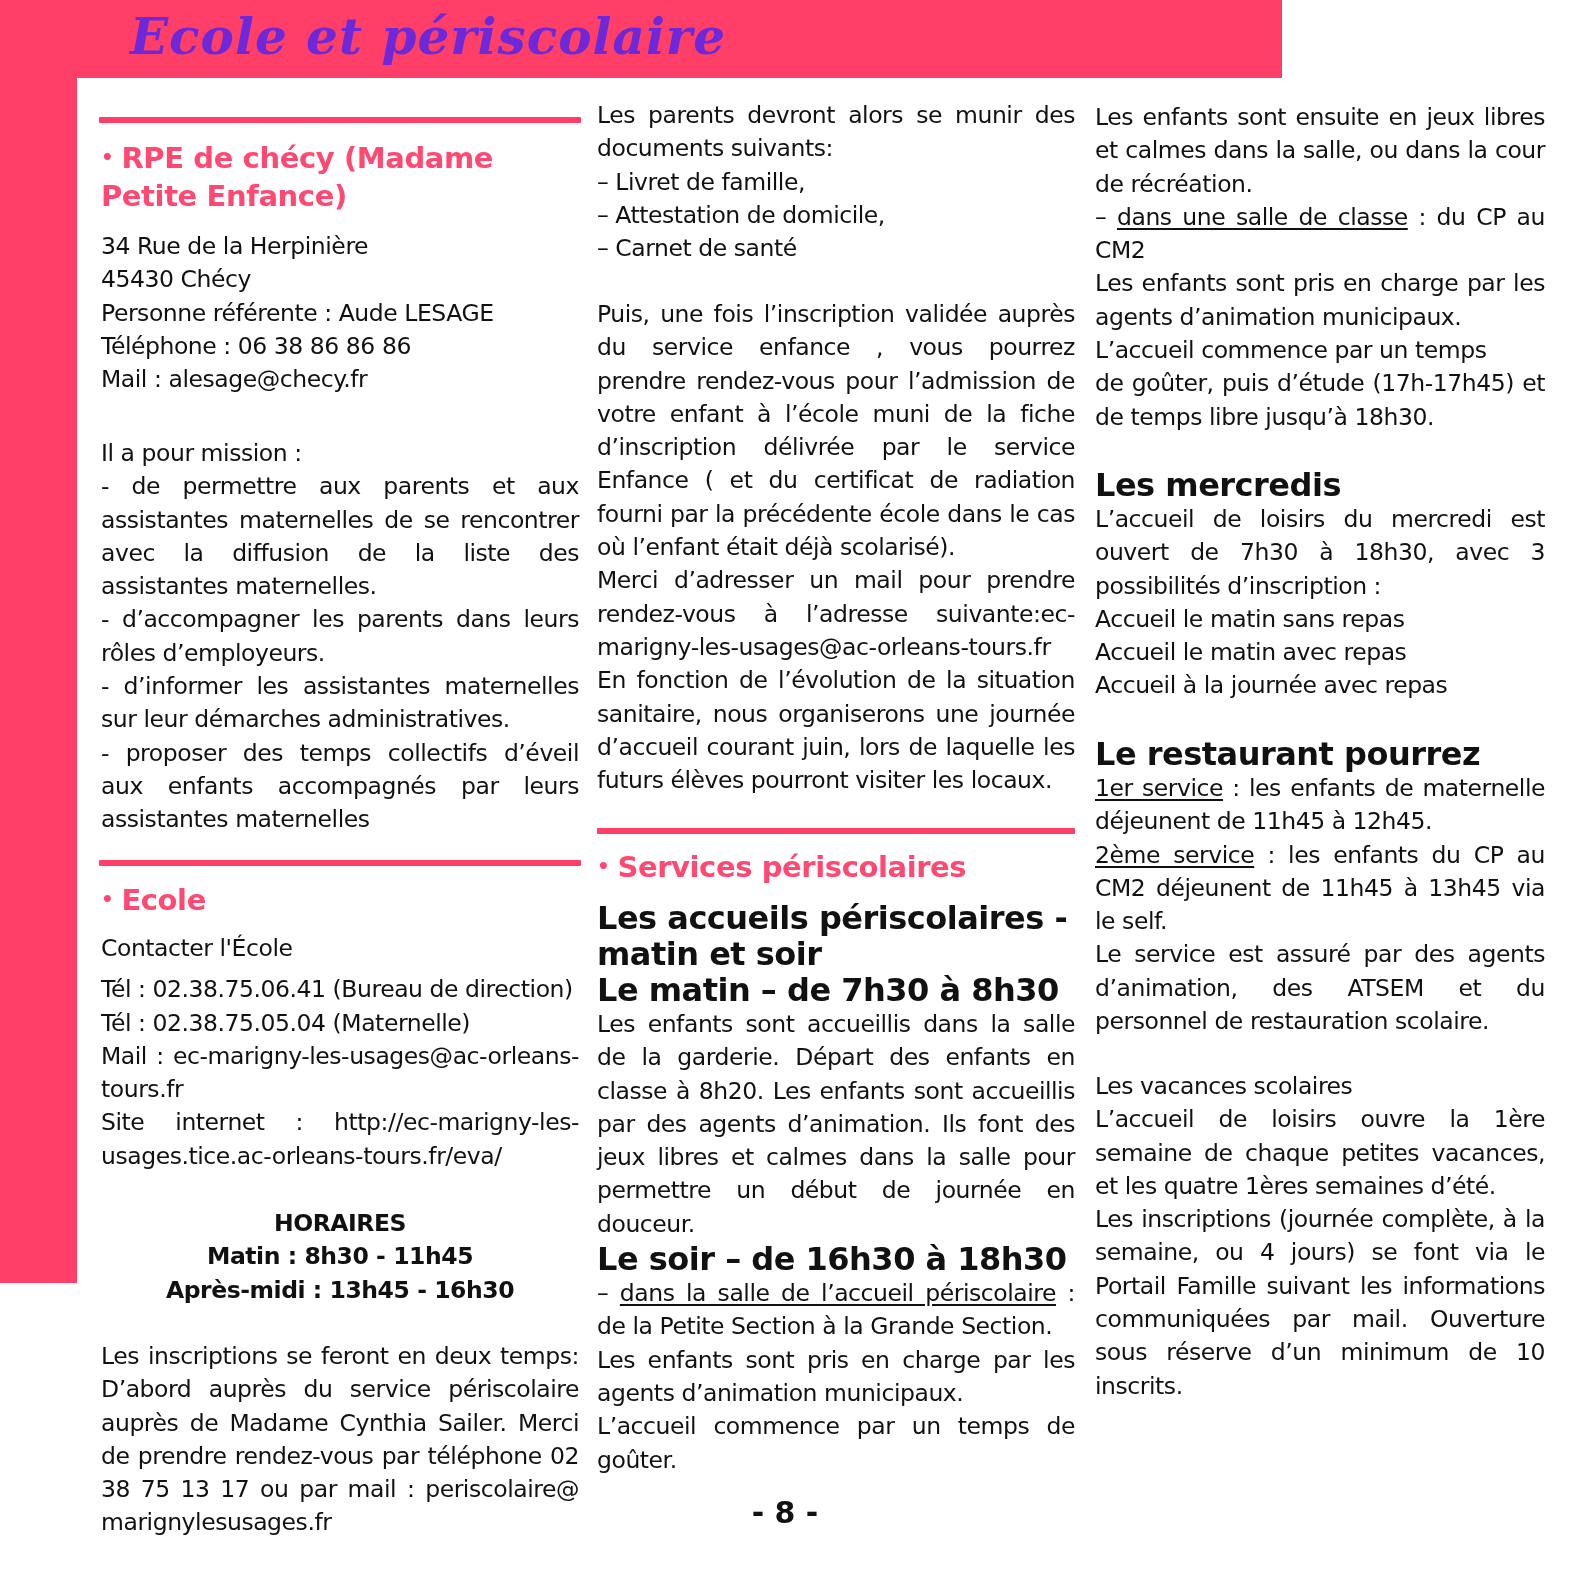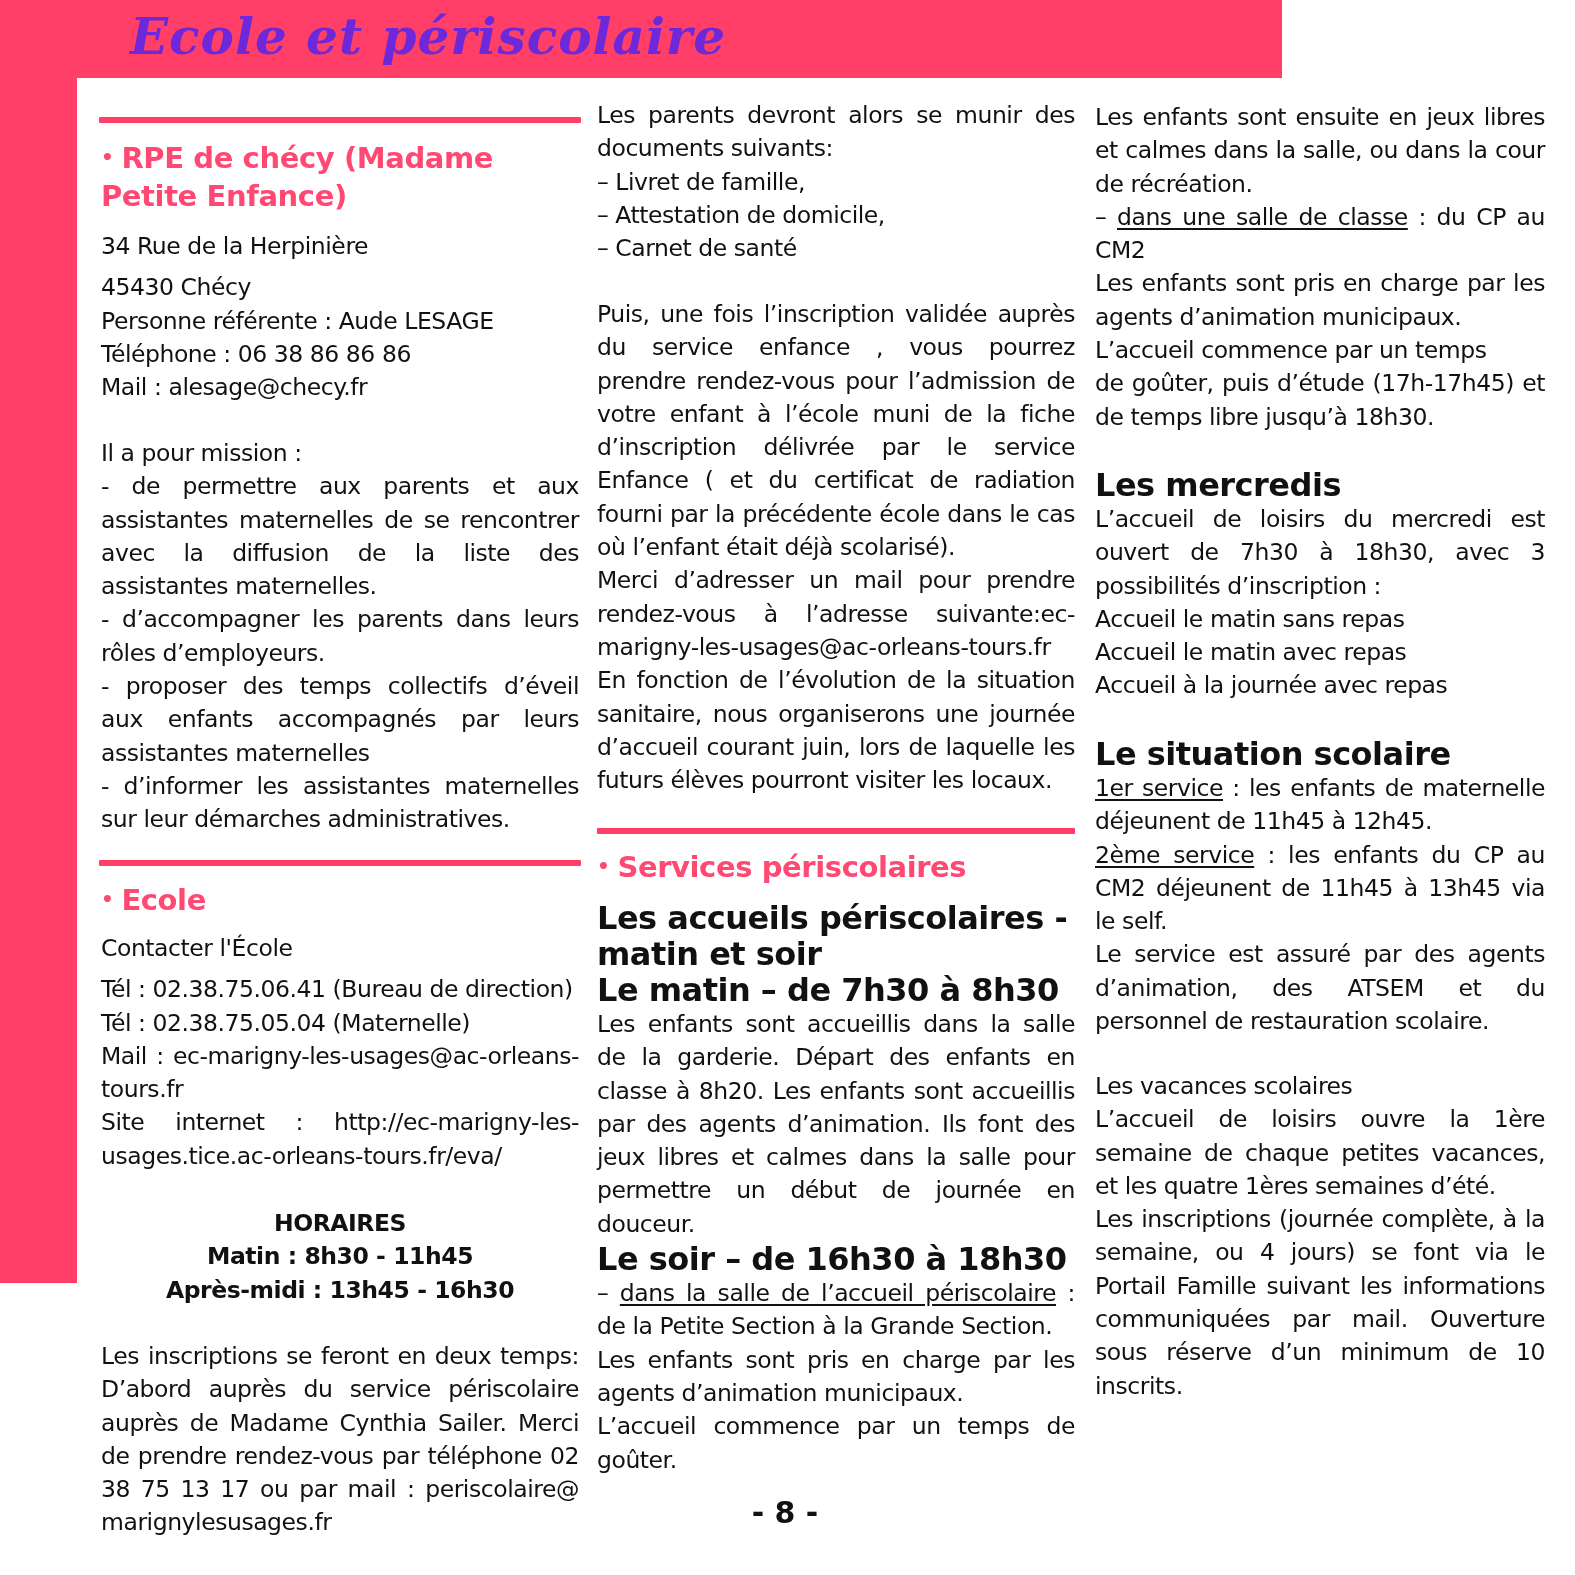--- a/index.html
+++ b/index.html
@@ -54,32 +54,32 @@
 
 <div class="col col1">
   <div class="abs rule" style="top:117px; left:-2px; right:-2px;"></div>
 
   <div class="abs sec-title" style="top:138px;">
     <span class="dot">•</span><span>RPE de chécy (Madame Petite Enfance)</span>
   </div>
 
   <div class="abs" style="top:230px;">
     <p class="p">34 Rue de la Herpinière</p>
-    <p class="p" style="margin-top:8px;">45430 Chécy</p>
+    <p class="p" style="">45430 Chécy</p>
     <p class="p">Personne référente : Aude LESAGE</p>
     <p class="p">Téléphone : 06 38 86 86 86</p>
     <p class="p">Mail : alesage@checy.fr</p>
   </div>
 
   <div class="abs" style="top:437px;">
     <p class="p">Il a pour mission :</p>
     <p class="p j">- de permettre aux parents et aux assistantes maternelles de se rencontrer avec la diffusion de la liste des assistantes maternelles.</p>
     <p class="p j">- d’accompagner les parents dans leurs rôles d’employeurs.</p>
+    <p class="p j">- d’informer les assistantes maternelles sur leur démarches administratives.</p>
     <p class="p j">- proposer des temps collectifs d’éveil aux enfants accompagnés par leurs assistantes maternelles</p>
-    <p class="p j">- d’informer les assistantes maternelles sur leur démarches administratives.</p>
   </div>
 
   <div class="abs rule" style="top:860px; left:-2px; right:-2px;"></div>
 
   <div class="abs sec-title" style="top:880px;">
     <span class="dot">•</span><span>Ecole</span>
   </div>
 
   <div class="abs" style="top:932px;">
     <p class="p">Contacter l'École</p>
@@ -146,21 +146,21 @@
 
   <div class="abs" style="top:467px;">
     <p class="p bold-h">Les mercredis</p>
     <p class="p j">L’accueil de loisirs du mercredi est ouvert de 7h30 à 18h30, avec 3 possibilités d’inscription :</p>
     <p class="p">Accueil le matin sans repas</p>
     <p class="p">Accueil le matin avec repas</p>
     <p class="p">Accueil à la journée avec repas</p>
   </div>
 
   <div class="abs" style="top:736px;">
-    <p class="p bold-h">Le situation scolaire</p>
+    <p class="p bold-h">Le restaurant pourrez</p>
     <p class="p j">
       <span class="u">1er service</span><span> : les enfants de maternelle déjeunent de 11h45 à 12h45.</span>
     </p>
     <p class="p j">
       <span class="u">2ème service</span><span> : les enfants du CP au CM2 déjeunent de 11h45 à 13h45 via le self.</span>
     </p>
     <p class="p j">Le service est assuré par des agents d’animation, des ATSEM et du personnel de restauration scolaire.</p>
   </div>
 
   <div class="abs" style="top:1070px;">

